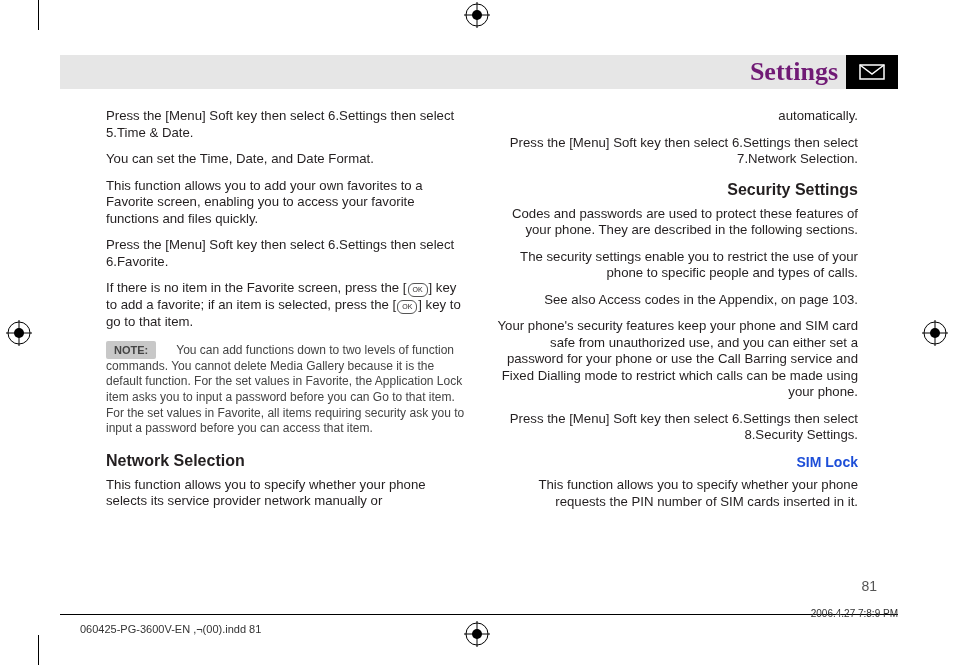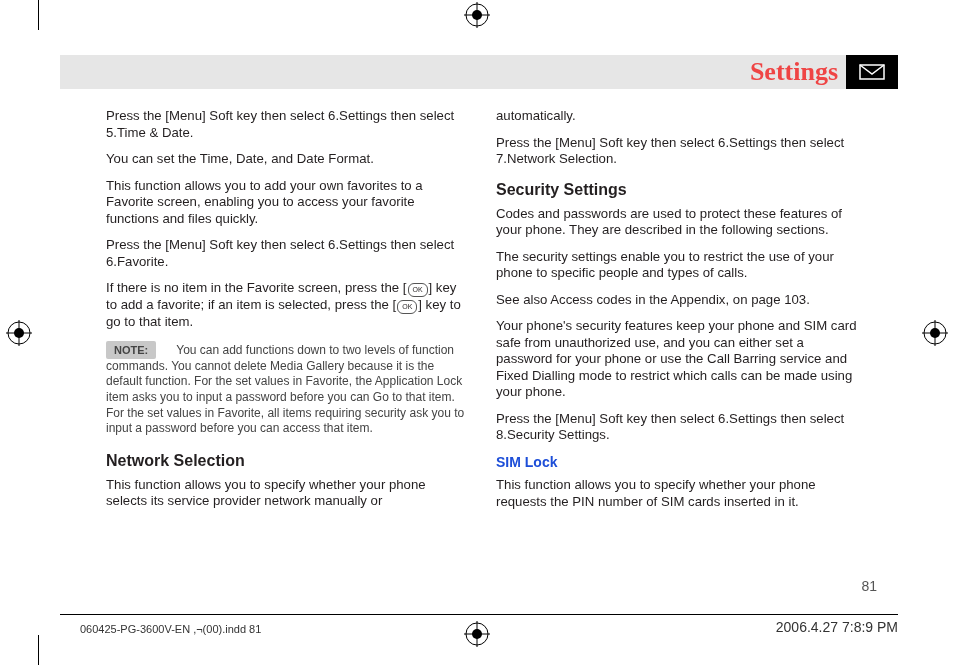--- a/index.html
+++ b/index.html
@@ -61,33 +61,33 @@
   }
   .header-title {
     position: absolute;
     right: 116px;
     top: 55px;
     height: 34px;
     line-height: 34px;
     font-family: "Times New Roman", Times, serif;
     font-weight: bold;
     font-size: 26px;
-    color: #ef4444;
+    color: #701a75;
   }
 
   
   .col {
     position: absolute;
     top: 108px;
     width: 362px;
     font-size: 13.2px;
     line-height: 1.25;
   }
   .col.left  { left: 106px; }
-  .col.right { left: 496px; }
+  .col.right { left: 496px; text-align: right; }
   .col p { margin: 0 0 10px 0; }
   .h2 {
     font-weight: bold;
     font-size: 16px;
     margin: 12px 0 6px 0;
   }
   .h3 {
     font-weight: bold;
     font-size: 14px;
     color: #1d4ed8;
@@ -141,22 +141,22 @@
     position: absolute;
     left: 60px;
     bottom: 30px;
     font-size: 11px;
     color: #333;
     padding-left: 20px;
   }
   .footer-right {
     position: absolute;
     right: 56px;
-    bottom: 30px;
-    font-size: 14px;
+    bottom: 46px;
+    font-size: 10px;
     color: #333;
     text-align: center;
   }
 </style>
 </head>
 <body>
 
 <div class="page">
 
   <div class="crop-v top"></div>

